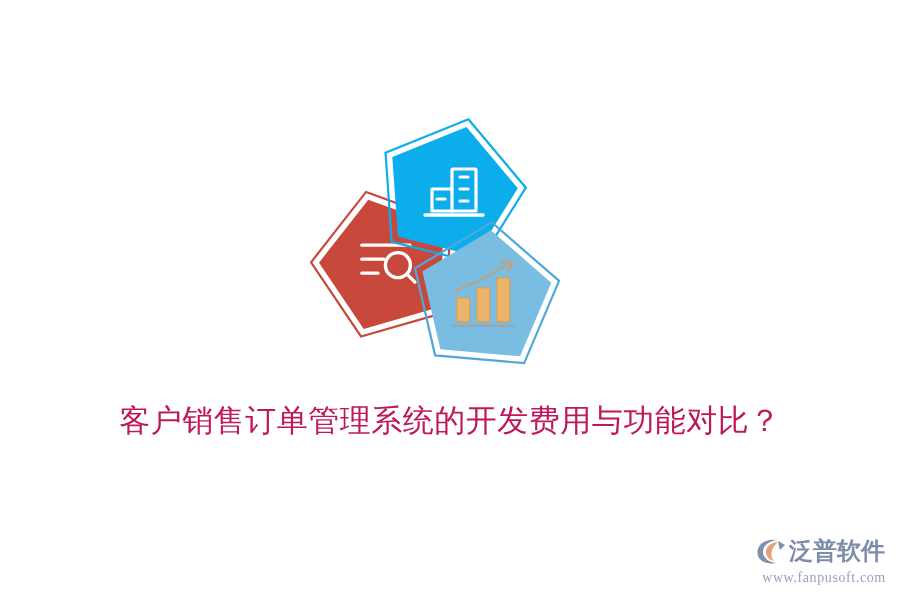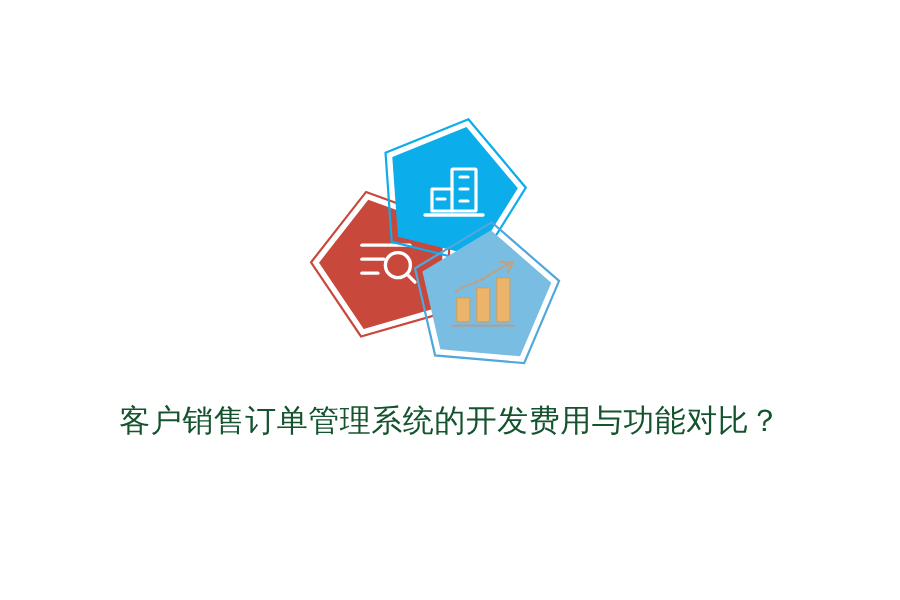--- a/index.html
+++ b/index.html
@@ -41,21 +41,21 @@
   .headline {
     position: absolute;
     left: 0;
     top: 398px;
     width: 900px;
     text-align: center;
     font-family: "DejaVu Sans", "Liberation Sans", sans-serif;
     font-size: 31px;
     line-height: 44px;
     letter-spacing: 0.5px;
-    color: #14532d;
+    color: #be185d;
     white-space: nowrap;
   }
 
   
   .watermark {
     position: absolute;
     right: 8px;
     bottom: 10px;
     width: 136px;
     height: 56px;
@@ -150,14 +150,30 @@
 
           <path d="M18 -38 L30 -37 L25 -28" fill="none" stroke="#BFA282" stroke-width="2.4" stroke-linecap="round" stroke-linejoin="round"></path>
         </g>
       </g>
 
     </svg>
   </div>
 
   <div class="headline">客户销售订单管理系统的开发费用与功能对比？</div>
 
+  <div class="watermark">
+    <div class="wm-row">
+      <svg class="wm-mark" viewBox="0 0 30 28">
+
+        <path d="M21 3 C9 1, 1 8, 1.5 16 C2 24, 11 28, 20 26
+                 C13 25, 7 21, 7 15 C7 8.5, 13 4, 21 3 Z" fill="#8190AE"></path>
+
+        <path d="M22 5 C15 5.5, 10 9.5, 10 15 C10 19.5, 13.5 23, 18 24
+                 C15.5 21, 14.5 17.5, 16 13.5 C17.2 10.2, 19.5 7, 22 5 Z" fill="#E8A07A"></path>
+
+        <path d="M22 4 L29 8 L24 13 C23 9.5, 22.4 6.5, 22 4 Z" fill="#8190AE"></path>
+      </svg>
+      <span class="wm-name">泛普软件</span>
+    </div>
+    <div class="wm-url">www.fanpusoft.com</div>
+  </div>
 
 </div>
 
 </body></html>

